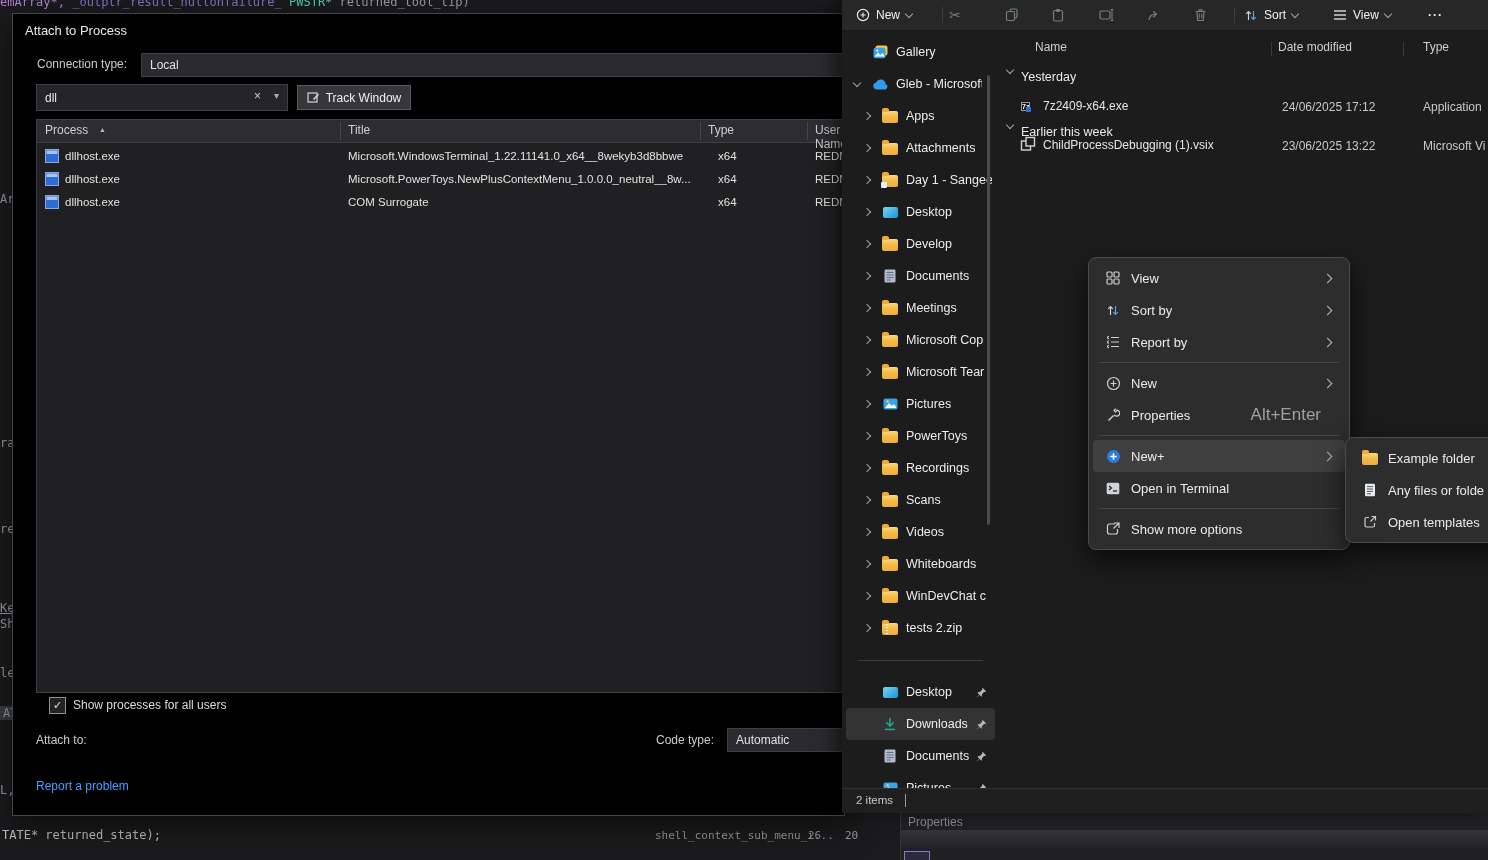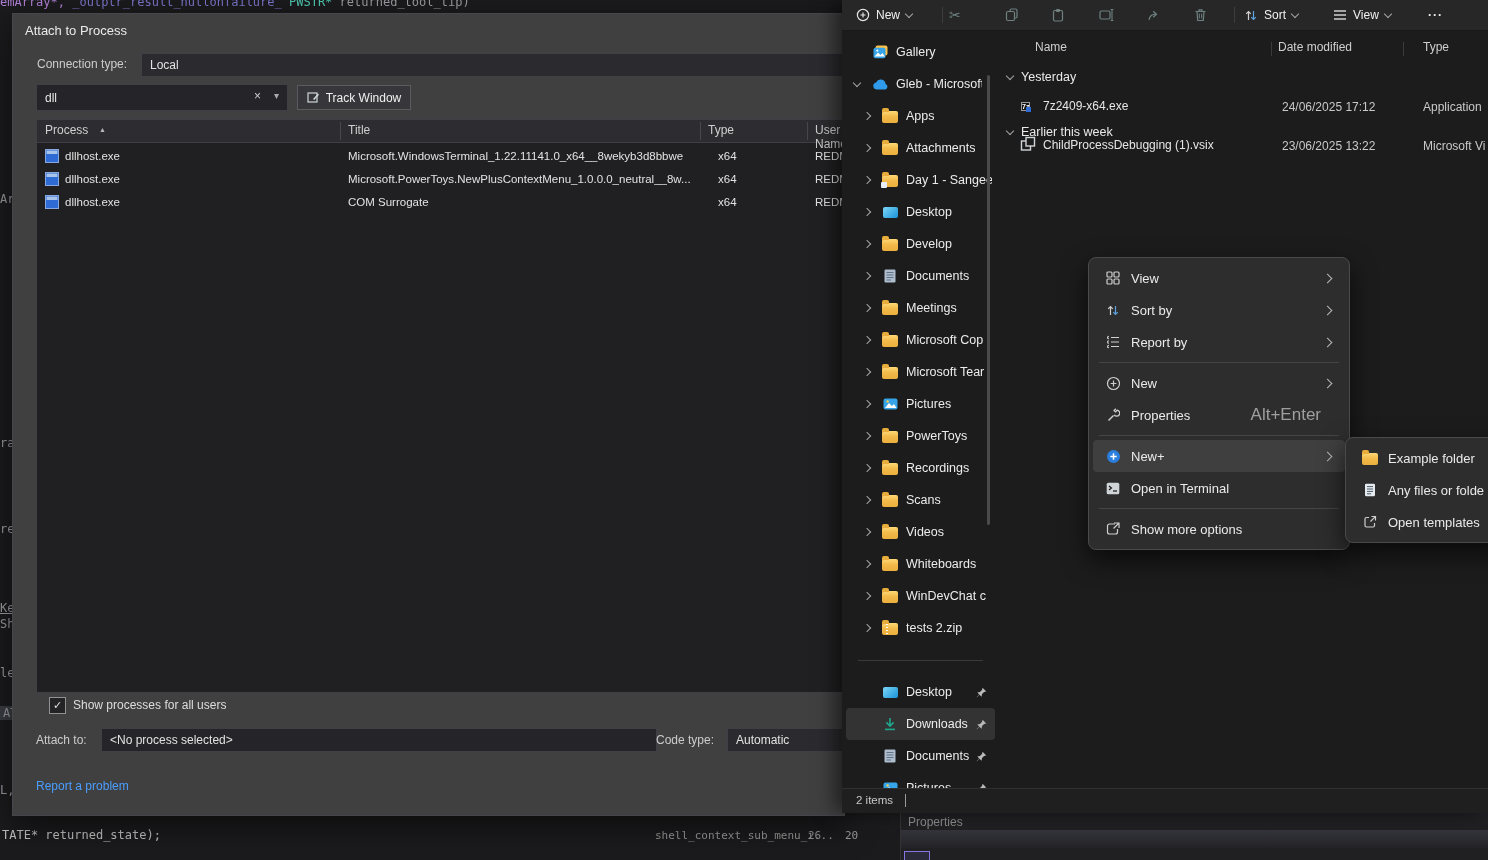--- a/index.html
+++ b/index.html
@@ -8,21 +8,21 @@
        -webkit-font-smoothing:antialiased}
   .abs{position:absolute}
   .mono{font-family:"DejaVu Sans Mono",monospace;font-size:12px;white-space:pre}
 
   
   .tok-purple{color:#b180d7}.tok-blue{color:#7a74c9}.tok-teal{color:#4ec9b0}.tok-gray{color:#9c9ca3}
   .frag{left:0;color:#9c9ca3}
   .frag-sel{background:#3a3d42;padding:0 3px}
 
   
-  .dialog{left:12px;top:13px;width:831px;height:801px;background:#404040;
+  .dialog{left:12px;top:13px;width:831px;height:801px;background:#000000;
           border:1px solid #46464c;box-shadow:0 10px 30px rgba(0,0,0,.55);z-index:2}
   .dlg-title{left:12px;top:9px;font-size:13px;color:#eaeaea}
   .lbl{font-size:12px;color:#cccccc}
   .inputbox{background:#252529;border:1px solid #3f3f46;color:#e2e2e2;font-size:12px}
   .combo{background:#2b2b2f;border:1px solid #3f3f46;color:#e2e2e2;font-size:12px;line-height:22px;padding-left:8px}
   .filter-input{position:absolute;left:0;top:0;width:100%;height:100%;background:transparent;border:none;outline:none;
                 color:#e8e8e8;font-size:12px;padding:0 40px 0 8px;font-family:"Liberation Sans",sans-serif}
   .btn{background:#37373b;border:1px solid #5a5a5f;color:#f0f0f0;font-size:12px;
        display:flex;align-items:center;justify-content:center;gap:6px}
   .ptable{left:23px;top:105px;width:806px;height:572px;border:1px solid #3f3f46;background:#202022}
@@ -62,21 +62,21 @@
   .ifolder{width:16px;height:12px;position:relative;border-radius:2px;
            background:linear-gradient(180deg,#ffd978 0%,#f2bb4b 45%,#eaae3e 100%);margin-top:2px}
   .ifolder::before{content:"";position:absolute;top:-3px;left:0;width:7px;height:4px;border-radius:2px 2px 0 0;background:#e9ad3d}
   .ifolder.link::after{content:"";position:absolute;left:-1px;bottom:-1px;width:6px;height:6px;background:#e8eef5;border-radius:1px}
   .ifolder.zip::after{content:"";position:absolute;left:4px;top:1px;width:2px;height:10px;
            background:repeating-linear-gradient(180deg,#fff 0 1px,rgba(0,0,0,0) 1px 3px)}
   .imon{width:15px;height:11px;border-radius:2px;background:linear-gradient(135deg,#7ed6f7,#1793d6);margin-top:1px}
 
   .fe-colhead{position:absolute;top:40px;font-size:12px;color:#cfcfcf}
   .col-div{position:absolute;top:42px;width:1px;height:14px;background:#3a3a3a}
-  .fgroup{position:absolute;display:flex;align-items:center;gap:8px;font-size:12.5px;color:#eaeaea}
+  .fgroup{position:absolute;display:flex;align-items:flex-start;gap:8px;font-size:12.5px;color:#eaeaea}
   .frow{position:absolute;height:22px;font-size:12px;color:#e6e6e6}
   .fmeta{color:#c9c9c9;font-size:12px}
   .i7z{position:relative;width:13px;height:13px;background:#141414;border:1px solid #9a9a9a;color:#fff;
        font-weight:bold;font-size:7px;line-height:12px;text-align:center}
   .i7z::after{content:"";position:absolute;right:-2px;bottom:-2px;width:5px;height:5px;background:#2f6bd4}
   .statusbar{position:absolute;left:0;right:0;top:788px;height:24px;background:#1f1f1f;border-top:1px solid #303030;z-index:4}
 
   
   .menu{background:#2d2d2d;border:1px solid #4a4a4a;border-radius:8px;box-shadow:0 10px 26px rgba(0,0,0,.65);
         padding:4px 0;z-index:6}
@@ -182,23 +182,20 @@
       <span class="cell-title">COM Surrogate</span>
       <span class="abs" style="left:681px">x64</span>
       <span class="abs" style="left:778px">REDMOND</span>
     </div>
   </div>
 
   <div class="abs cb" style="left:36px;top:683px"><span>✓</span></div>
   <span class="abs lbl" style="left:60px;top:684px;color:#dddddd">Show processes for all users</span>
 
   <span class="abs lbl" style="left:23px;top:719px">Attach to:</span>
-  <div class="abs inputbox" style="left:88px;top:714px;width:546px;height:22px;line-height:22px;padding-left:8px">
-    <span>&lt;No process selected&gt;</span>
-  </div>
   <span class="abs lbl" style="left:643px;top:719px">Code type:</span>
   <div class="abs combo" style="left:714px;top:714px;right:0;height:22px">
     <span>Automatic</span>
   </div>
 
   <span class="abs link" style="left:23px;top:765px">Report a problem</span>
 </div>
 
 <div class="abs explorer">
 

